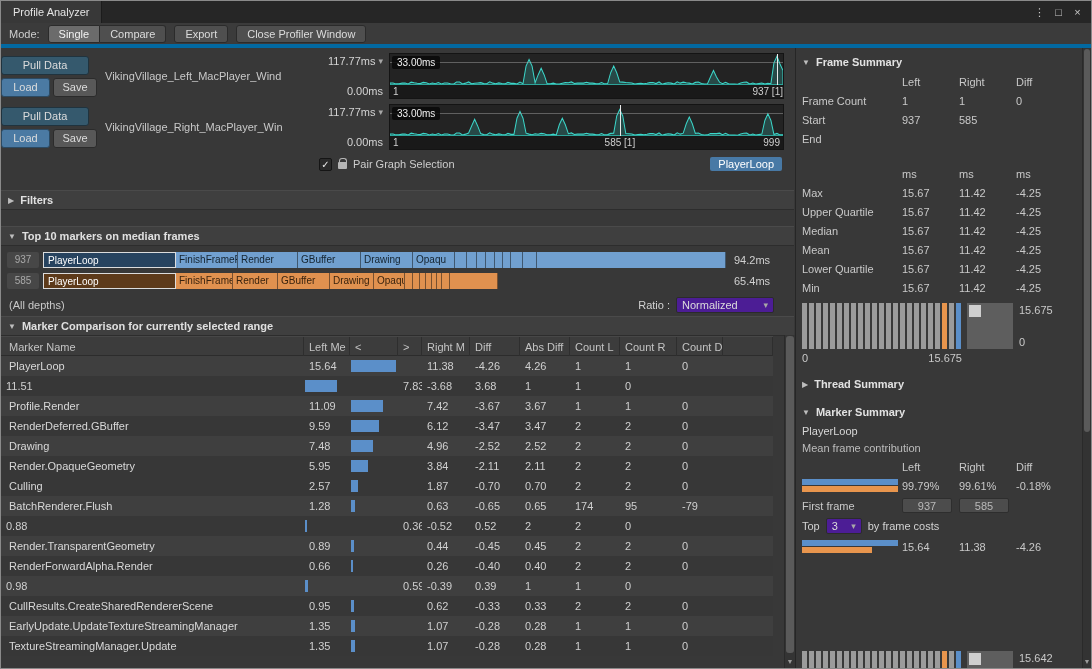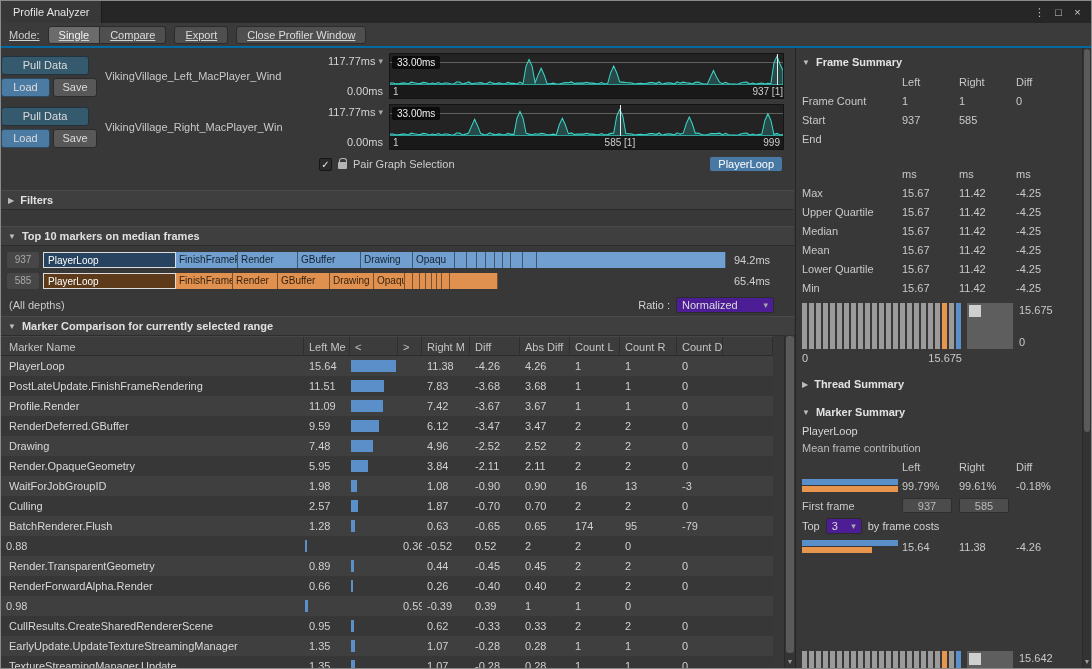--- a/index.html
+++ b/index.html
@@ -7,21 +7,21 @@
   body{font-family:"Liberation Sans",sans-serif;font-size:11px;color:#d2d2d2;}
   .window{position:relative;width:1092px;height:669px;background:#383838;border:1px solid #8a8a8a;display:flex;flex-direction:column;overflow:hidden;}
 
   
   .titlebar{flex:0 0 22px;background:#262626;display:flex;align-items:stretch;}
   .tab{background:#383838;padding:0 12px;display:flex;align-items:center;color:#e4e4e4;border-right:1px solid #1c1c1c;}
   .win-icons{margin-left:auto;display:flex;align-items:center;padding-right:4px;color:#c9c9c9;}
   .win-icons span{width:19px;text-align:center;font-size:11px;}
 
   
-  .toolbar{flex:0 0 25px;background:#3b3b3b;border-bottom:2px solid #0369a1;display:flex;align-items:center;padding:0 8px;gap:8px;text-decoration:underline;}
+  .toolbar{flex:0 0 25px;background:#3b3b3b;border-bottom:4px solid #0369a1;display:flex;align-items:center;padding:0 8px;gap:8px;}
   .btn{background:#4f4f4f;border:1px solid #2b2b2b;border-radius:3px;color:#dcdcdc;font-size:11px;height:18px;padding:0 10px;display:inline-flex;align-items:center;justify-content:center;white-space:nowrap;cursor:default;}
   .seg{display:flex;gap:0;}
   .seg .btn{border-radius:0;}
   .seg .btn:first-child{border-radius:3px 0 0 3px;}
   .seg .btn:last-child{border-radius:0 3px 3px 0;border-left:none;}
   .btn.active{background:#6b6b6b;color:#f2f2f2;}
   .mode-label{color:#cecece;}
 
   .bodyrow{flex:1;display:flex;min-height:0;}
   .left-pane{width:795px;position:relative;overflow:hidden;border-right:1px solid #262626;display:flex;flex-direction:column;}
@@ -317,21 +317,20 @@
               <div class="barcell"></div>
               <div class="cmp-cell">11.38</div>
               <div class="cmp-cell">-4.26</div>
               <div class="cmp-cell">4.26</div>
               <div class="cmp-cell">1</div>
               <div class="cmp-cell">1</div>
               <div class="cmp-cell">0</div>
               <div class="cmp-cell"></div>
             </div>
             <div class="cmp-grid cmp-row odd">
-              <div class="cmp-cell name">PostLateUpdate.FinishFrameRendering</div>
               <div class="cmp-cell">11.51</div>
               <div class="barcell">
                 <div class="cmp-bar" style="width: 73.5934%;"></div>
               </div>
               <div class="barcell"></div>
               <div class="cmp-cell">7.83</div>
               <div class="cmp-cell">-3.68</div>
               <div class="cmp-cell">3.68</div>
               <div class="cmp-cell">1</div>
               <div class="cmp-cell">1</div>
@@ -389,35 +388,20 @@
               <div class="barcell">
                 <div class="cmp-bar" style="width: 38.0435%;"></div>
               </div>
               <div class="barcell"></div>
               <div class="cmp-cell">3.84</div>
               <div class="cmp-cell">-2.11</div>
               <div class="cmp-cell">2.11</div>
               <div class="cmp-cell">2</div>
               <div class="cmp-cell">2</div>
               <div class="cmp-cell">0</div>
-              <div class="cmp-cell"></div>
-            </div>
-            <div class="cmp-grid cmp-row even">
-              <div class="cmp-cell name">WaitForJobGroupID</div>
-              <div class="cmp-cell">1.98</div>
-              <div class="barcell">
-                <div class="cmp-bar" style="width: 12.6598%;"></div>
-              </div>
-              <div class="barcell"></div>
-              <div class="cmp-cell">1.08</div>
-              <div class="cmp-cell">-0.90</div>
-              <div class="cmp-cell">0.90</div>
-              <div class="cmp-cell">16</div>
-              <div class="cmp-cell">13</div>
-              <div class="cmp-cell">-3</div>
               <div class="cmp-cell"></div>
             </div>
             <div class="cmp-grid cmp-row odd">
               <div class="cmp-cell name">Culling</div>
               <div class="cmp-cell">2.57</div>
               <div class="barcell">
                 <div class="cmp-bar" style="width: 16.4322%;"></div>
               </div>
               <div class="barcell"></div>
               <div class="cmp-cell">1.87</div>

